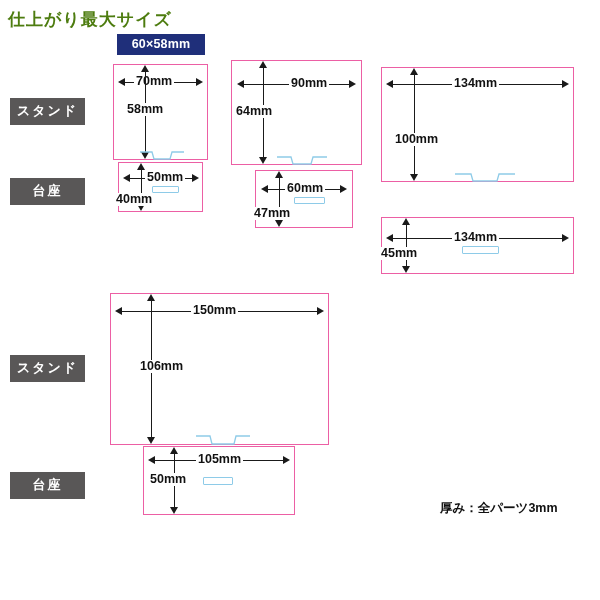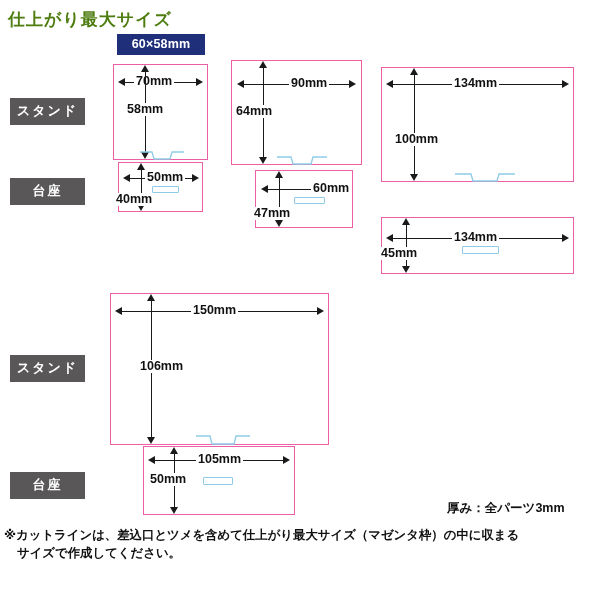--- a/index.html
+++ b/index.html
@@ -83,21 +83,21 @@
   
   .slot{
     border:1.2px solid #8ecbe8;
     background:#ffffff;
     box-sizing:border-box;
     border-radius:1px;
   }
 
   
   .thickness-note{
-    font-size:12.5px;font-weight:bold;color:#111;white-space:nowrap;margin-left:7px;
+    font-size:12.5px;font-weight:bold;color:#111;white-space:nowrap;
   }
   .footnotes{
     left:4px;top:527px;width:596px;
     font-size:12.4px;font-weight:bold;color:#111;
     line-height:17.5px;
   }
   .footnotes p{margin:0;text-indent:0;}
   .footnotes p .cont{display:block;padding-left:13px;}
 </style>
 </head>
@@ -156,21 +156,21 @@
   <div class="abs tab-shape" style="left:277px;top:155px;">
     <svg width="50" height="11" viewBox="0 0 50 11">
       <path d="M0 2 H14 L16 9 H34 L36 2 H50" fill="none" stroke="#8ecbe8" stroke-width="1.3"></path>
     </svg>
   </div>
 
   <div class="abs part" style="left:255px;top:170px;width:98px;height:58px;"></div>
   <div class="abs dim-h" style="left:264px;top:189px;width:80px;"></div>
   <div class="abs arrowhead ah-left" style="left:261px;top:185px;"></div>
   <div class="abs arrowhead ah-right" style="left:340px;top:185px;"></div>
-  <div class="abs dim-label" style="left:285px;top:182px;margin-left:26px;">60mm</div>
+  <div class="abs dim-label" style="left:285px;top:182px;">60mm</div>
   <div class="abs dim-v" style="left:279px;top:176px;height:47px;"></div>
   <div class="abs arrowhead ah-up" style="left:275px;top:171px;"></div>
   <div class="abs arrowhead ah-down" style="left:275px;top:220px;"></div>
   <div class="abs dim-label" style="left:252px;top:207px;">47mm</div>
   <div class="abs slot" style="left:294px;top:197px;width:31px;height:7px;"></div>
 
 
   <div class="abs part" style="left:381px;top:67px;width:193px;height:115px;"></div>
   <div class="abs dim-h" style="left:389px;top:84px;width:177px;"></div>
   <div class="abs arrowhead ah-left" style="left:386px;top:80px;"></div>
@@ -220,19 +220,15 @@
   <div class="abs dim-label" style="left:196px;top:453px;">105mm</div>
   <div class="abs dim-v" style="left:174px;top:452px;height:58px;"></div>
   <div class="abs arrowhead ah-up" style="left:170px;top:447px;"></div>
   <div class="abs arrowhead ah-down" style="left:170px;top:507px;"></div>
   <div class="abs dim-label" style="left:148px;top:473px;">50mm</div>
   <div class="abs slot" style="left:203px;top:477px;width:30px;height:8px;"></div>
 
   <div class="abs thickness-note" style="left:440px;top:500px;">厚み：全パーツ3mm</div>
 
   <div class="abs footnotes">
-    <p>
-      <span>※カットラインは、差込口とツメを含めて仕上がり最大サイズ（マゼンタ枠）の中に収まる</span>
-      <span class="cont">サイズで作成してください。</span>
-    </p>
   </div>
 
 </div>
 
 </body></html>

